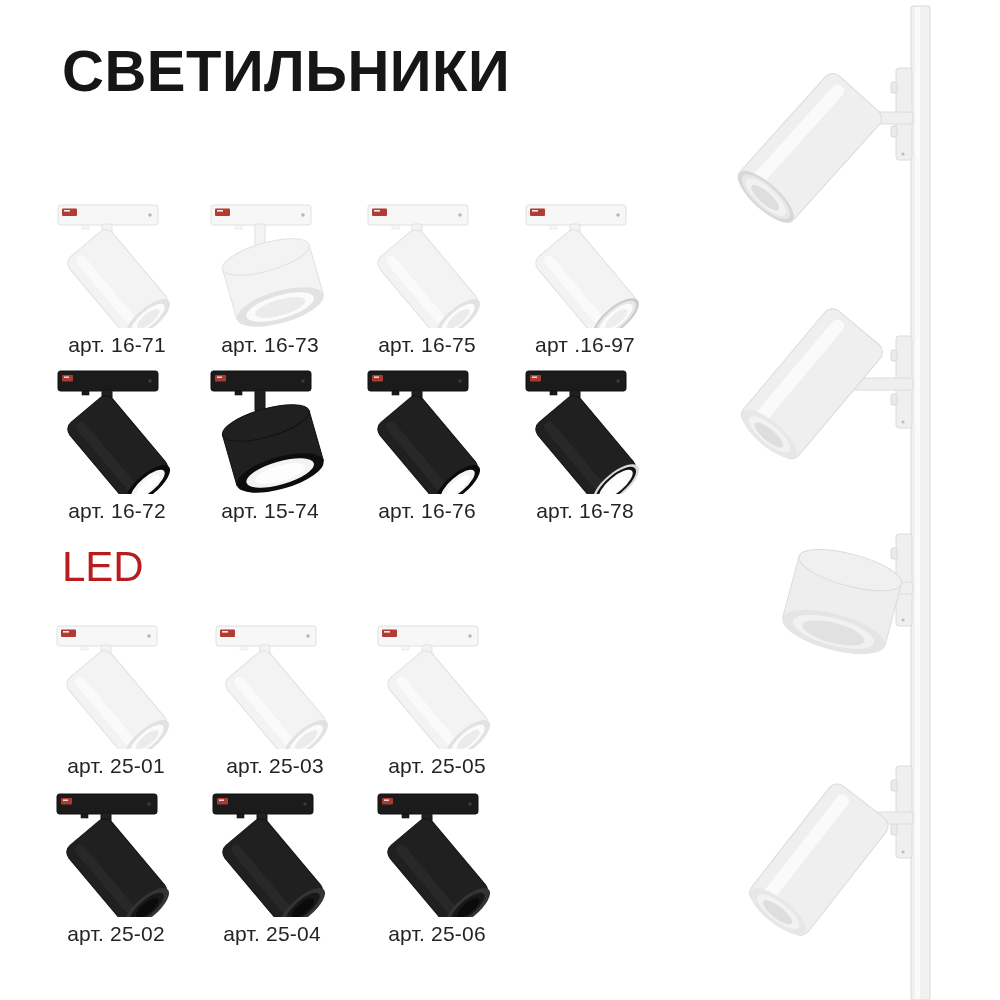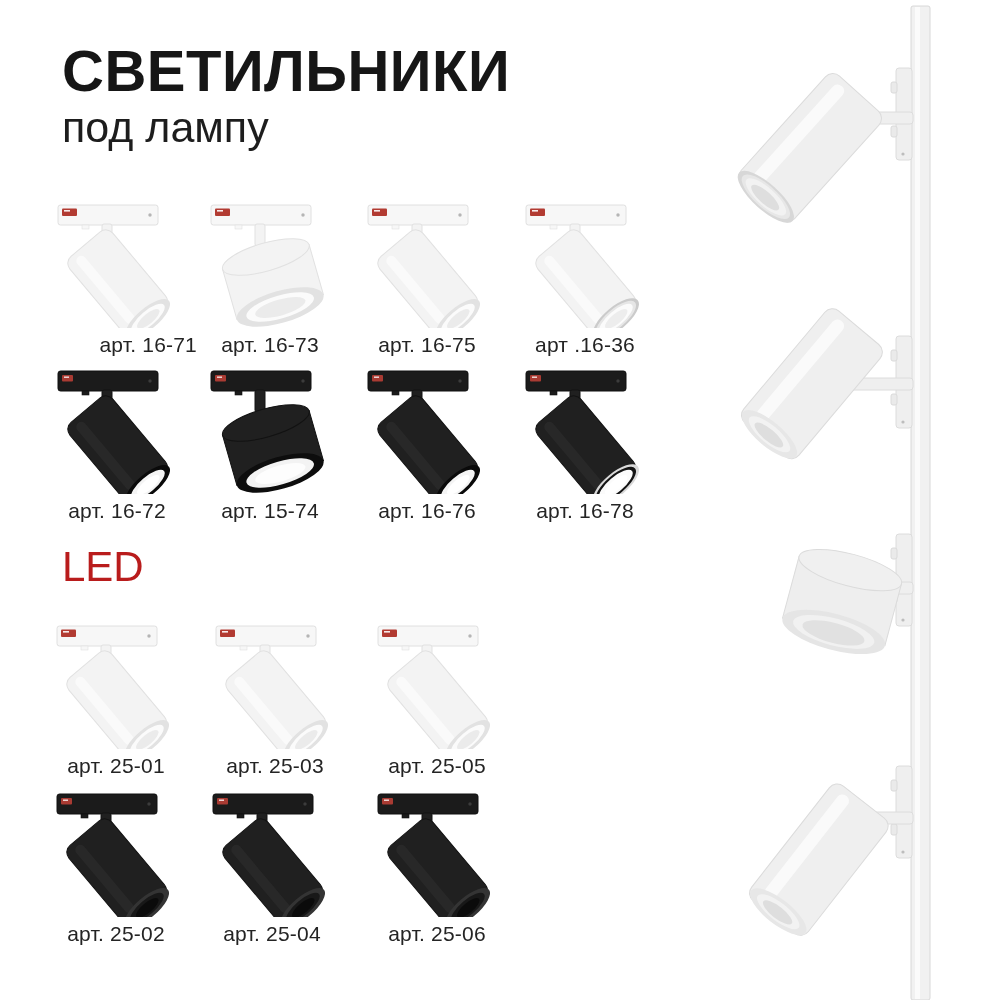--- a/index.html
+++ b/index.html
@@ -36,25 +36,24 @@
 
   .display { position:absolute; left:690px; top:0; width:310px; height:1000px; }
   .display svg { display:block; width:310px; height:1000px; }
 </style>
 </head>
 <body>
 
 <div class="stage">
 
   <div class="title">СВЕТИЛЬНИКИ</div>
-  <div class="subtitle">под лампу</div>
   <div class="led-heading">LED</div>
 
   <div id="grid-lamp">
-  <figure class="product" style="left: 37px; top: 196px; text-align: right;">
+  <figure class="product" style="left: 37px; top: 196px;">
     <div class="product-art">
           <svg viewBox="0 0 150 132" xmlns="http://www.w3.org/2000/svg">
             <rect x="16" y="9" width="100" height="20" rx="2.5" fill="#f7f7f7" stroke="#e0e0e0"></rect>
             <rect x="20" y="12.5" width="15" height="7.5" rx="1" fill="#b23b32"></rect>
             <rect x="22" y="14" width="6" height="1.6" fill="#ffffff" opacity="0.9"></rect>
             <circle cx="108" cy="19" r="1.7" fill="#b5b5b5"></circle>
             <rect x="40" y="29" width="7" height="4" fill="#f7f7f7" stroke="#e0e0e0" stroke-width="0.6"></rect>
             <rect x="60" y="28" width="10" height="32" rx="2" fill="#f3f3f3" stroke="#e1e1e1"></rect>
             <g transform="translate(77,88) rotate(-40)">
               <rect x="-28" y="-52" width="56" height="100" rx="9" fill="#f3f3f3" stroke="#e1e1e1"></rect>
@@ -122,21 +121,21 @@
             <g transform="translate(77,88) rotate(-40)">
               <rect x="-28" y="-52" width="56" height="100" rx="9" fill="#f3f3f3" stroke="#e1e1e1"></rect>
               <rect x="-19" y="-47" width="10" height="86" rx="5" fill="#ffffff" opacity="0.55"></rect>
               <ellipse cx="0" cy="45" rx="28.5" ry="11.5" fill="#cbcbcb"></ellipse>
               <ellipse cx="0" cy="45" rx="25" ry="9.5" fill="#e6e6e6"></ellipse>
               <ellipse cx="0" cy="45" rx="21" ry="7.5" fill="#fbfbfb"></ellipse>
               <ellipse cx="0" cy="45.5" rx="14" ry="5" fill="#ededed"></ellipse>
             </g>
           </svg>
         </div>
-    <figcaption class="product-label">арт .16-36</figcaption>
+    <figcaption class="product-label">арт .16-97</figcaption>
   </figure>
 
   <figure class="product" style="left: 37px; top: 362px;">
     <div class="product-art">
           <svg viewBox="0 0 150 132" xmlns="http://www.w3.org/2000/svg">
             <rect x="16" y="9" width="100" height="20" rx="2.5" fill="#1b1b1b" stroke="#101010"></rect>
             <rect x="20" y="13" width="11" height="6.5" rx="1" fill="#a93b33"></rect>
             <rect x="22" y="14.5" width="5" height="1.4" fill="#ffffff" opacity="0.85"></rect>
             <circle cx="108" cy="19" r="1.7" fill="#3c3c3c"></circle>
             <rect x="40" y="29" width="7" height="4" fill="#1b1b1b" stroke="#101010" stroke-width="0.6"></rect>

